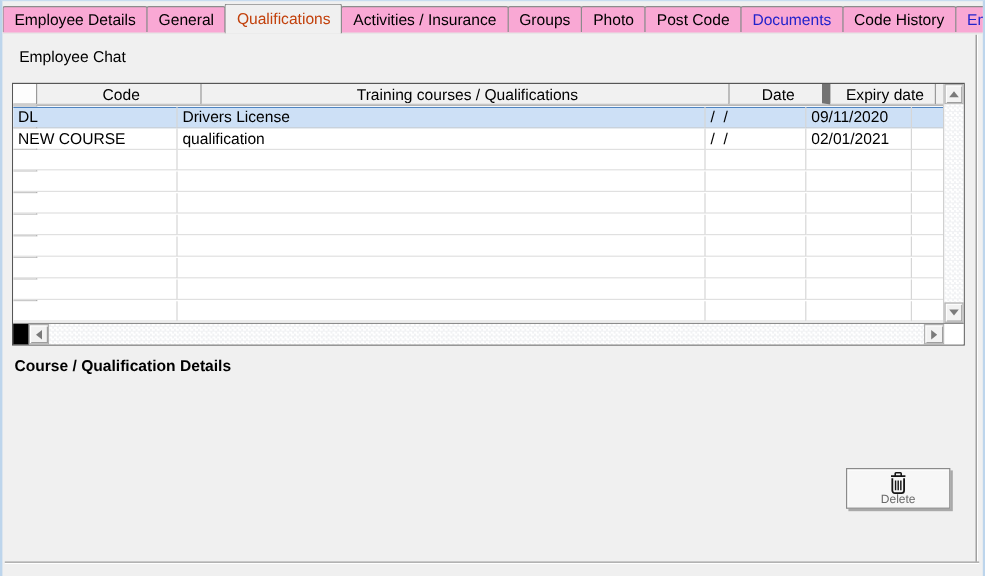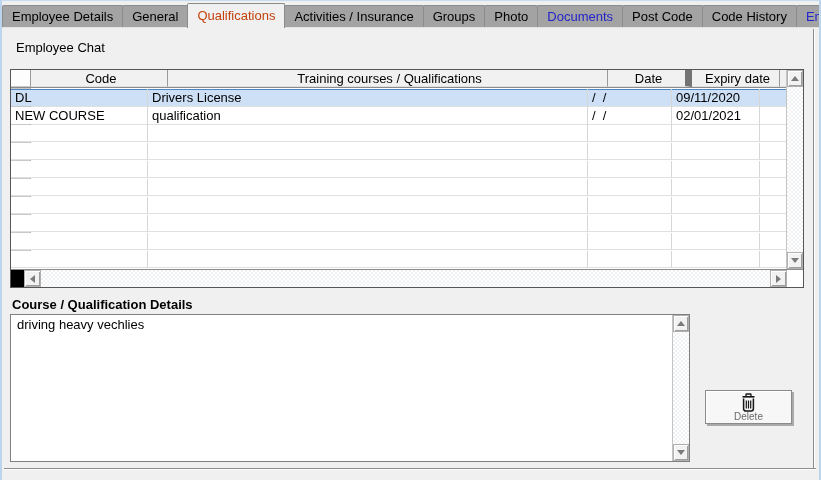--- a/index.html
+++ b/index.html
@@ -7,21 +7,21 @@
 
   .window {
     position:relative; width:821px; height:480px; background:#f0f0f0;
     border-left:2px solid #bdd5ec; border-right:2px solid #bdd5ec; border-top:1px solid #c8dcf0;
     overflow:hidden; font-size:13px; color:#000;
   }
 
   
   .tabbar { position:absolute; left:0; top:2px; right:0; height:25px; display:flex; align-items:flex-end; border-bottom:1px solid #e2e2e2; }
   .tab {
-    height:22px; line-height:21px; padding:0 9px; background:#a3a3a3;
+    height:22px; line-height:21px; padding:0 9px; background:#f9a8d4;
     border:1px solid #8c8c8c; border-bottom:none; border-radius:2px 2px 0 0;
     white-space:nowrap; cursor:default;
   }
   .tab + .tab { margin-left:-1px; }
   .tab.active { height:25px; line-height:24px; margin-bottom:-1px; position:relative; z-index:2; background:#f0f0f0; }
 
   
   .ec-label { position:absolute; left:14px; top:39px; }
   .ec-field {
     position:absolute; left:113px; top:33px; width:347px; height:23px;
@@ -97,22 +97,22 @@
 
 <div class="window">
 
   <div class="tabbar">
       <div class="tab">Employee Details</div>
       <div class="tab">General</div>
       <div class="tab active" style="color: #c2410c; text-align: right;">Qualifications</div>
       <div class="tab">Activities / Insurance</div>
       <div class="tab">Groups</div>
       <div class="tab">Photo</div>
+      <div class="tab">Post Code</div>
       <div class="tab" style="color: rgb(35, 35, 203);">Documents</div>
-      <div class="tab">Post Code</div>
       <div class="tab">Code History</div>
       <div class="tab" style="color: rgb(35, 35, 203);">Email</div>
     </div>
 
   <div class="ec-label">Employee Chat</div>
 
   <div class="grid">
     <div class="grid-main">
       <div class="ghead">
         <div class="cell c-sel"></div>
@@ -248,32 +248,20 @@
       <div class="htrack hatch"></div>
       <div class="sbtn">
           <div class="tri-right"></div>
         </div>
       <div class="corner-white"></div>
     </div>
   </div>
 
   <div class="det-label">Course / Qualification Details</div>
 
-  <div class="det-box">
-    <div class="det-text">driving heavy vechlies</div>
-    <div class="det-vscroll">
-      <div class="sbtn">
-          <div class="tri-up"></div>
-        </div>
-      <div class="vtrack hatch"></div>
-      <div class="sbtn">
-          <div class="tri-down"></div>
-        </div>
-    </div>
-  </div>
 
 
   <div class="btn btn-del">
     <svg class="trash" width="15" height="19" viewBox="0 0 15 19">
       <path d="M1.5 3.8 H13.5" stroke="#151515" stroke-width="1.6" fill="none"></path>
       <path d="M5 3.8 V1.6 a0.6 0.6 0 0 1 0.6 -0.6 h3.8 a0.6 0.6 0 0 1 0.6 0.6 V3.8" stroke="#151515" stroke-width="1.3" fill="none"></path>
       <path d="M2.6 5.6 v10.2 a2.2 2.2 0 0 0 2.2 2.2 h5.4 a2.2 2.2 0 0 0 2.2 -2.2 V5.6" stroke="#151515" stroke-width="1.5" fill="none"></path>
       <path d="M5.3 7.5 v8 M7.5 7.5 v8 M9.7 7.5 v8" stroke="#151515" stroke-width="1.2" fill="none"></path>
     </svg>
     <div class="btn-label">Delete</div>

